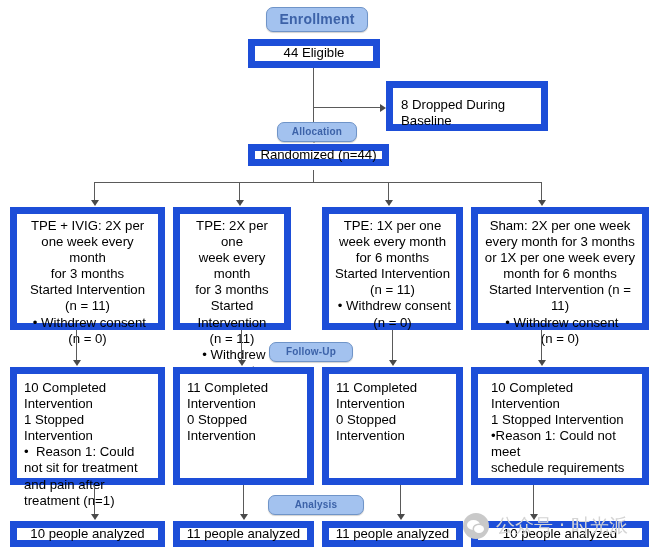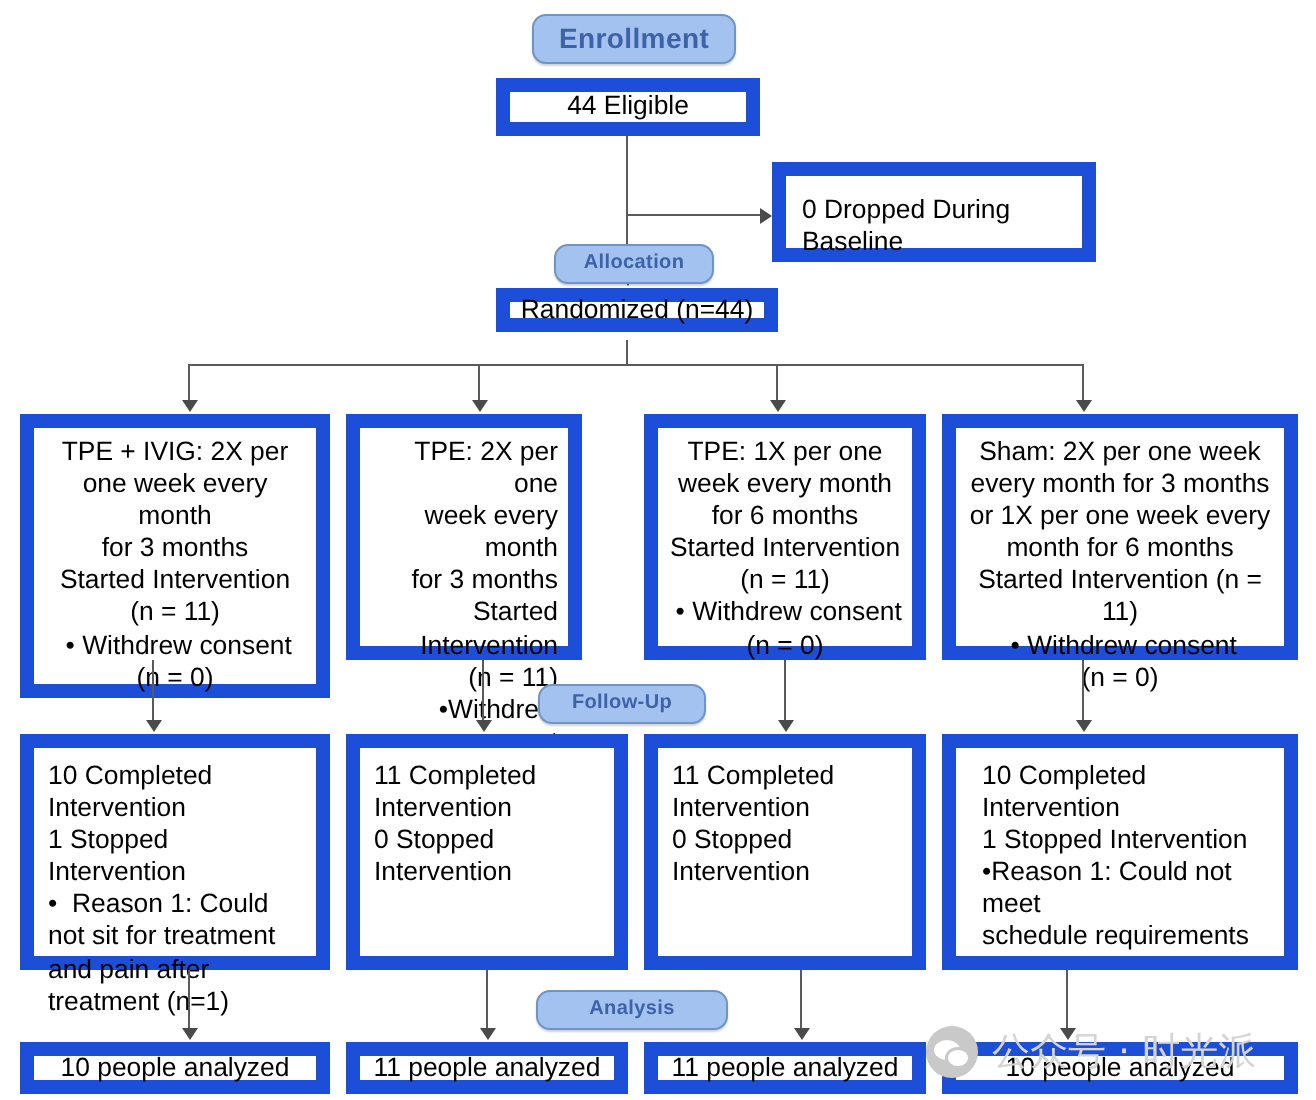--- a/index.html
+++ b/index.html
@@ -133,21 +133,21 @@
     <span>44 Eligible</span>
   </div>
 
   <div class="vline" style="left:313px; top:68px; height:72px;"></div>
   <div class="arrowhead" style="left:310px; top:137px;"></div>
 
   <div class="hline" style="left:313px; top:107px; width:67px;"></div>
   <div class="arrowhead right" style="left:380px; top:104px;"></div>
 
   <div class="fbox left" style="left:386px; top:81px; width:162px; height:50px; padding-top:9px; padding-left:8px;">
-    <span>0 Dropped During</span><br>
+    <span>8 Dropped During</span><br>
     <span>Baseline</span>
   </div>
 
   <div class="stage-badge" style="left:277px; top:122px; width:80px;">Allocation</div>
 
   <div class="fbox center mid" style="left:248px; top:144px; width:141px; height:16px;">
     <span>Randomized (n=44)</span>
   </div>
 
   <div class="vline" style="left:313px; top:170px; width:1px; height:12px;"></div>
@@ -156,31 +156,31 @@
   <div class="vline" style="left:94px;  top:182px; height:20px;"></div>
   <div class="vline" style="left:239px; top:182px; height:20px;"></div>
   <div class="vline" style="left:388px; top:182px; height:20px;"></div>
   <div class="vline" style="left:541px; top:182px; height:20px;"></div>
 
   <div class="arrowhead" style="left:91px;  top:200px;"></div>
   <div class="arrowhead" style="left:236px; top:200px;"></div>
   <div class="arrowhead" style="left:385px; top:200px;"></div>
   <div class="arrowhead" style="left:538px; top:200px;"></div>
 
-  <div class="fbox center" style="left:10px; top:207px; width:155px; height:142px;">
+  <div class="fbox center" style="left:10px; top:207px; width:155px; height:123px;">
     <span>TPE + IVIG: 2X per</span><br>
     <span>one week every month</span><br>
     <span>for 3 months</span><br>
     <span>Started Intervention</span><br>
     <span>(n = 11)</span><br>
     <span class="bullet-line"><span class="b">•</span><span>Withdrew consent</span></span>
     <span>(n = 0)</span>
   </div>
 
-  <div class="fbox center" style="left:173px; top:207px; width:118px; height:123px;text-align:right;">
+  <div class="fbox center" style="left:173px; top:207px; width:118px; height:123px;">
     <span>TPE: 2X per one</span><br>
     <span>week every month</span><br>
     <span>for 3 months</span><br>
     <span>Started Intervention</span><br>
     <span>(n = 11)</span><br>
     <span class="bullet-line"><span class="b">•</span><span>Withdrew consent</span></span>
     <span>(n = 0)</span>
   </div>
 
   <div class="fbox center" style="left:322px; top:207px; width:141px; height:123px;">

